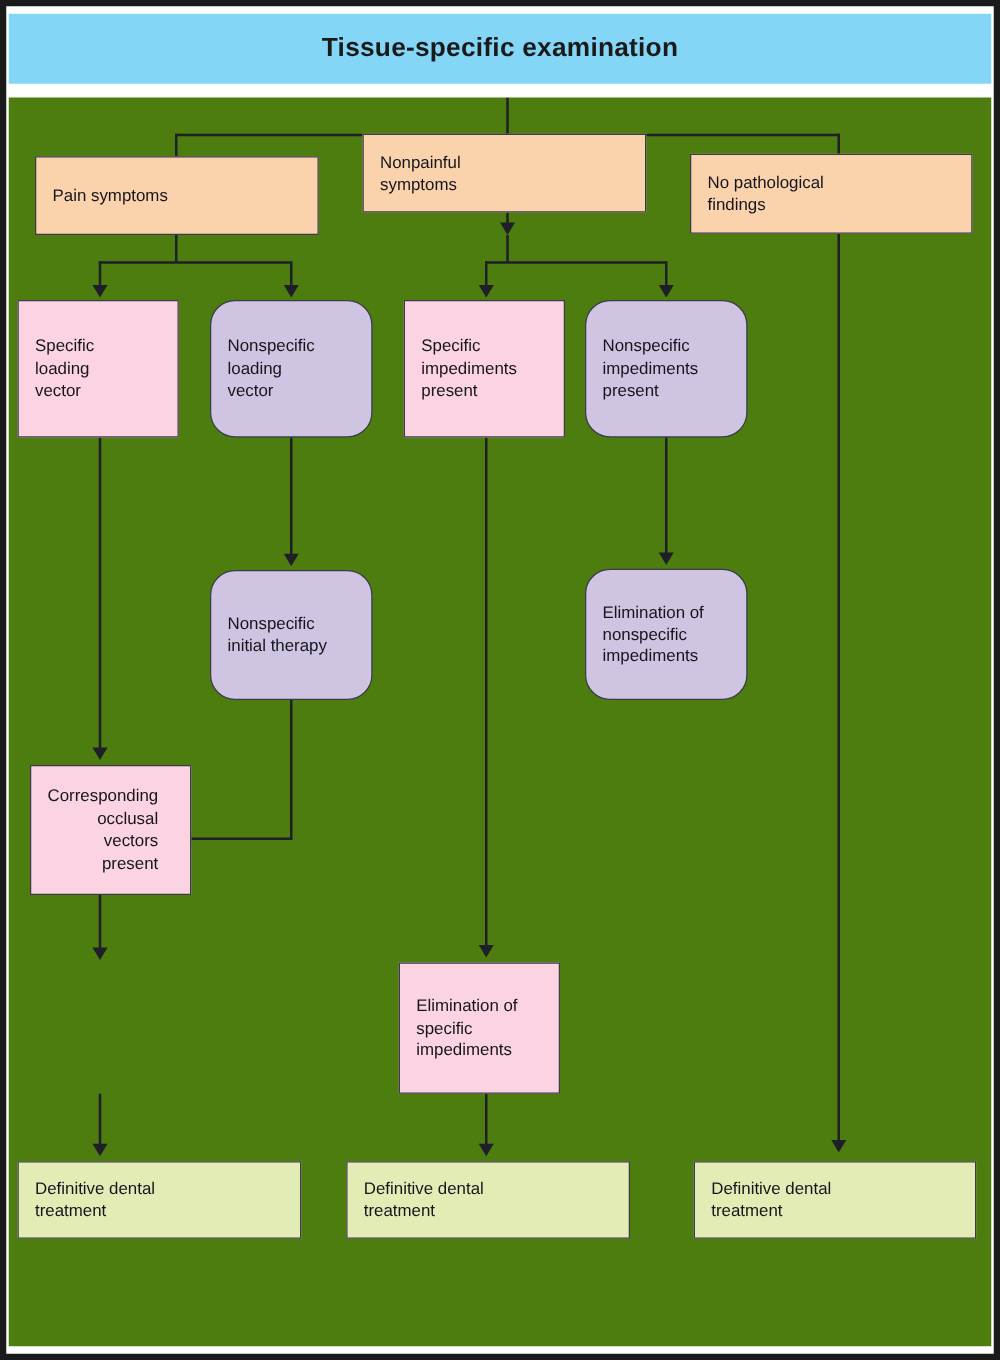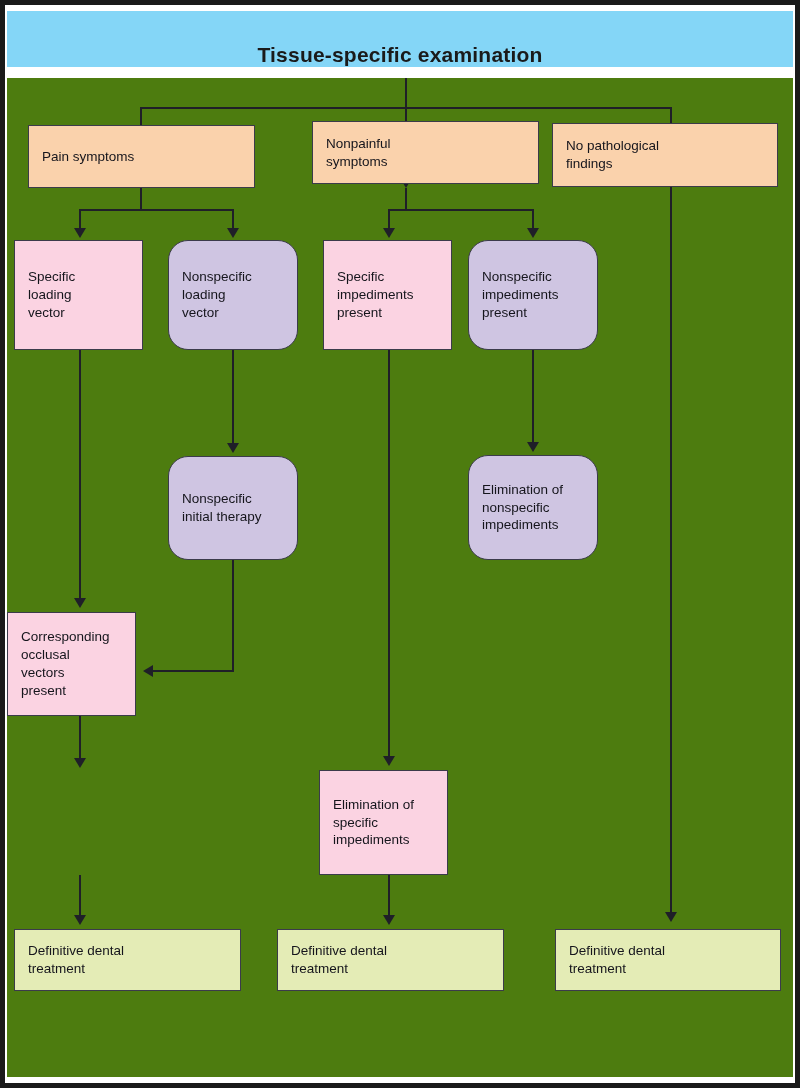--- a/index.html
+++ b/index.html
@@ -32,21 +32,21 @@
   .frame-bottom { left: 0; bottom: 0; width: 800px; height: 5px; }
 
   #title-bar {
     position: absolute;
     left: 7px;
     top: 11px;
     width: 786px;
     height: 56px;
     background: #84d6f7;
     display: flex;
-    align-items: flex-end;
+    align-items: center;
     justify-content: center;
   }
   #title-bar .title-text {
     font-size: 21px;
     font-weight: bold;
     color: #1a1a1a;
     letter-spacing: 0.2px;
   }
 
   #canvas {
@@ -168,21 +168,21 @@
     <div class="vline" style="left:381px; top:797px; height:42px;"></div>
     <div class="arrow-down" style="left:376px; top:837px;"></div>
 
     <div class="vline" style="left:525px; top:272px; height:93px;"></div>
     <div class="arrow-down" style="left:520px; top:364px;"></div>
 
     <div class="node n-orange pad-top-orange" style="left:21px; top:47px; width:227px; height:63px;">
       <span>Pain symptoms</span>
     </div>
 
-    <div class="node n-orange" style="left:283px; top:43px; width:227px; height:63px;margin-left:22px;">
+    <div class="node n-orange" style="left:283px; top:29px; width:227px; height:63px;">
       <span>Nonpainful
 symptoms</span>
     </div>
 
     <div class="node n-orange" style="left:545px; top:45px; width:226px; height:64px;">
       <span>No pathological
 findings</span>
     </div>
 
     <div class="node n-pink" style="left:7px; top:162px; width:129px; height:110px;">
@@ -213,21 +213,21 @@
       <span>Nonspecific
 initial therapy</span>
     </div>
 
     <div class="node n-purple" style="left:461px; top:377px; width:130px; height:105px;">
       <span>Elimination of
 nonspecific
 impediments</span>
     </div>
 
-    <div class="node n-pink" style="left:0; top:534px; width:129px; height:104px;">
+    <div class="node n-pink" style="left:17px; top:534px; width:129px; height:104px;text-align:right;">
       <span>Corresponding
 occlusal
 vectors
 present</span>
     </div>
 
 
     <div class="node n-pink" style="left:312px; top:692px; width:129px; height:105px;">
       <span>Elimination of
 specific

